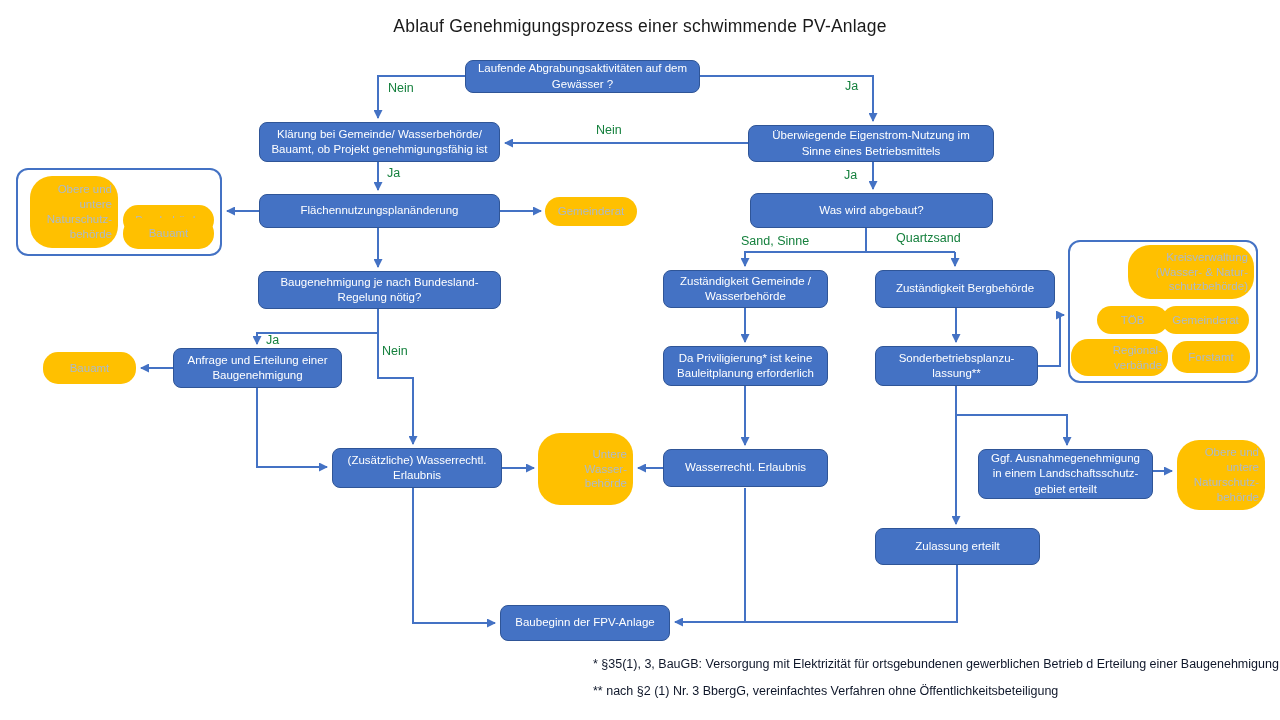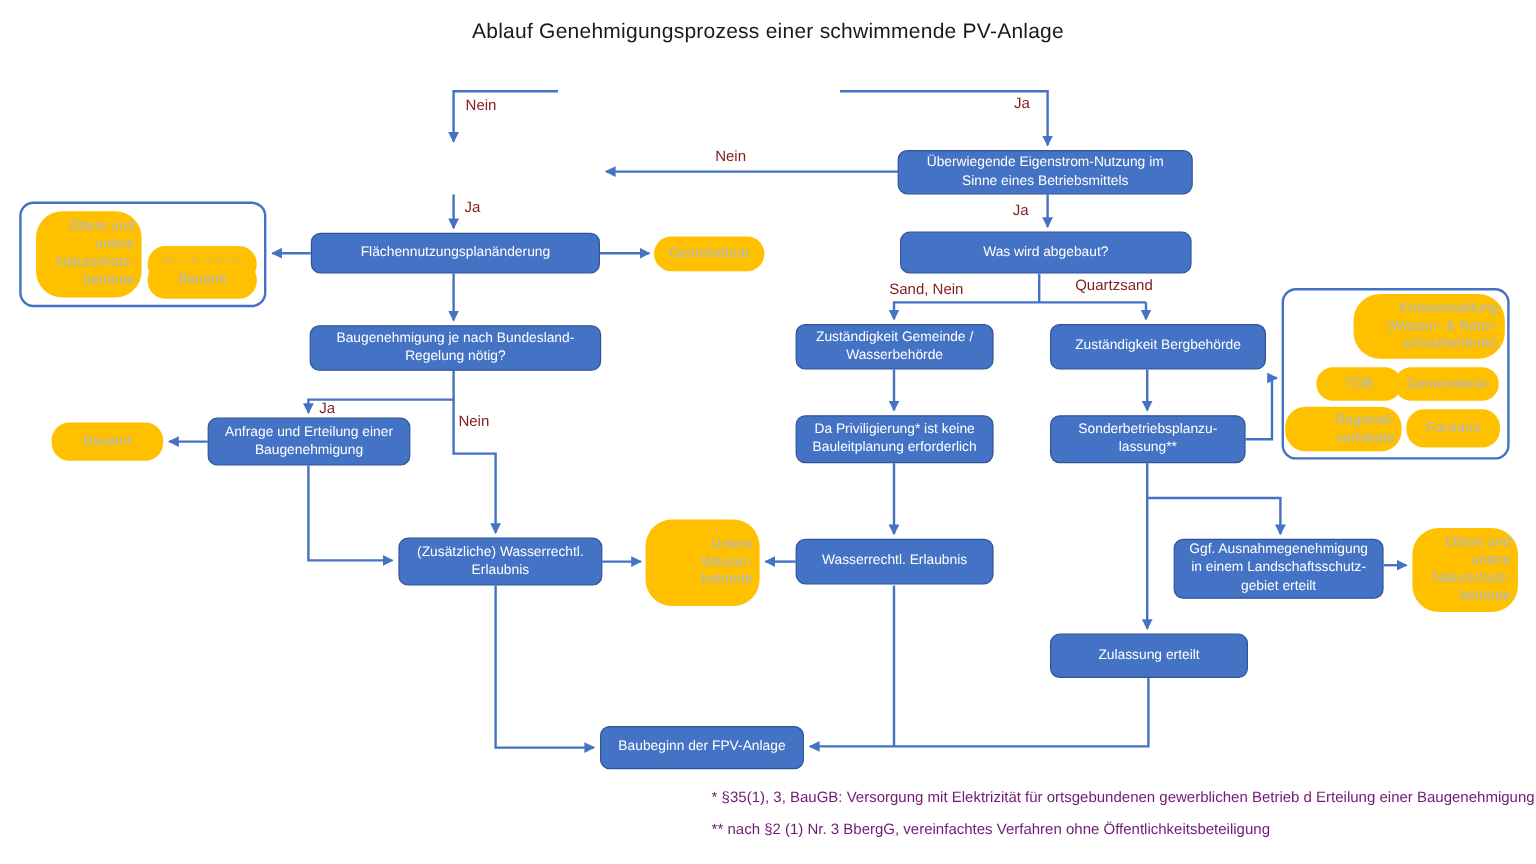--- a/index.html
+++ b/index.html
@@ -42,26 +42,26 @@
   }
   .pill.big { border-radius: 22px; }
   .cluster {
     position: absolute;
     border: 2px solid #4472C4;
     border-radius: 12px;
     background: #ffffff;
   }
   .edge-label {
     position: absolute;
-    font-size: 12.5px; color: #7f1d1d;
+    font-size: 12.5px; color: #15803d;
     white-space: nowrap;
   }
   .footnote {
     position: absolute;
-    font-size: 12.5px; color: #701a75;
+    font-size: 12.5px; color: #0f172a;
     white-space: nowrap;
   }
 </style>
 </head>
 <body>
 
 <div id="canvas">
 
   <div id="page-title">Ablauf Genehmigungsprozess einer schwimmende PV-Anlage</div>
 
@@ -98,20 +98,22 @@
       <polyline points="413,488 413,623 495,623" marker-end="url(#arw)"></polyline>
       <polyline points="745,488 745,622"></polyline>
       <polyline points="957,565 957,622 675,622" marker-end="url(#arw)"></polyline>
       <polyline points="1153,471 1172,471" marker-end="url(#arw)"></polyline>
     </g>
   </svg>
 
   <div class="cluster" style="left:16px;top:168px;width:206px;height:88px;"></div>
   <div class="cluster" style="left:1068px;top:240px;width:190px;height:143px;"></div>
 
+  <div class="node" style="left:465px;top:60px;width:235px;height:33px;">Laufende Abgrabungsaktivitäten auf dem Gewässer ?</div>
+  <div class="node" style="left:259px;top:122px;width:241px;height:40px;">Klärung bei Gemeinde/ Wasserbehörde/ Bauamt, ob Projekt genehmigungsfähig ist</div>
   <div class="node" style="left:748px;top:125px;width:246px;height:37px;">Überwiegende Eigenstrom-Nutzung im Sinne eines Betriebsmittels</div>
   <div class="node" style="left:259px;top:194px;width:241px;height:34px;">Flächennutzungsplanänderung</div>
   <div class="node" style="left:750px;top:193px;width:243px;height:35px;">Was wird abgebaut?</div>
   <div class="node" style="left:258px;top:271px;width:243px;height:38px;">Baugenehmigung je nach Bundesland- Regelung nötig?</div>
   <div class="node" style="left:173px;top:348px;width:169px;height:40px;">Anfrage und Erteilung einer Baugenehmigung</div>
   <div class="node" style="left:663px;top:270px;width:165px;height:38px;">Zuständigkeit Gemeinde / Wasserbehörde</div>
   <div class="node" style="left:875px;top:270px;width:180px;height:38px;">Zuständigkeit Bergbehörde</div>
   <div class="node" style="left:663px;top:346px;width:165px;height:40px;">Da Priviligierung* ist keine Bauleitplanung erforderlich</div>
   <div class="node" style="left:875px;top:346px;width:163px;height:40px;">Sonderbetriebsplanzu- lassung**</div>
   <div class="node" style="left:332px;top:448px;width:170px;height:40px;">(Zusätzliche) Wasserrechtl. Erlaubnis</div>
@@ -133,21 +135,21 @@
   <div class="pill" style="left:1097px;top:306px;width:71px;height:28px;">TÖB</div>
   <div class="pill" style="left:1162px;top:306px;width:87px;height:28px;">Gemeinderat</div>
   <div class="pill" style="left:1071px;top:339px;width:97px;height:37px;border-radius:17px;">Regional- verbände</div>
   <div class="pill" style="left:1172px;top:341px;width:78px;height:32px;">Forstamt</div>
 
   <div class="edge-label" style="left:388px;top:81px;">Nein</div>
   <div class="edge-label" style="left:845px;top:79px;">Ja</div>
   <div class="edge-label" style="left:596px;top:123px;">Nein</div>
   <div class="edge-label" style="left:387px;top:166px;">Ja</div>
   <div class="edge-label" style="left:844px;top:168px;">Ja</div>
-  <div class="edge-label" style="left:741px;top:234px;">Sand, Nein</div>
+  <div class="edge-label" style="left:741px;top:234px;">Sand, Sinne</div>
   <div class="edge-label" style="left:896px;top:231px;">Quartzsand</div>
   <div class="edge-label" style="left:266px;top:333px;">Ja</div>
   <div class="edge-label" style="left:382px;top:344px;">Nein</div>
 
   <div class="footnote" style="left:593px;top:657px;">* §35(1), 3, BauGB: Versorgung mit Elektrizität für ortsgebundenen gewerblichen Betrieb d Erteilung einer Baugenehmigung</div>
   <div class="footnote" style="left:593px;top:684px;">** nach §2 (1) Nr. 3 BbergG, vereinfachtes Verfahren ohne Öffentlichkeitsbeteiligung</div>
 
 </div>
 
 </body></html>

